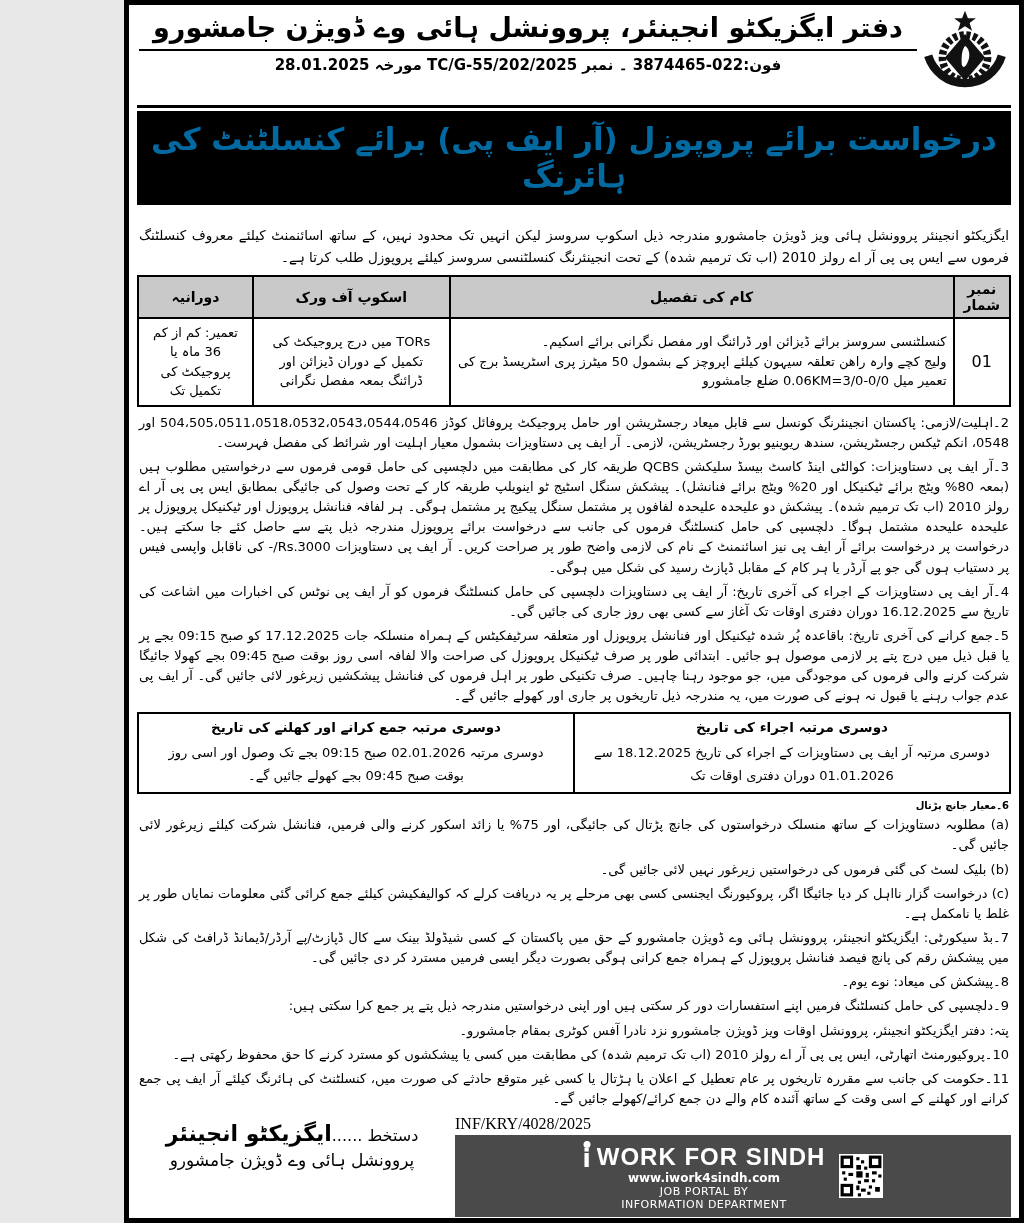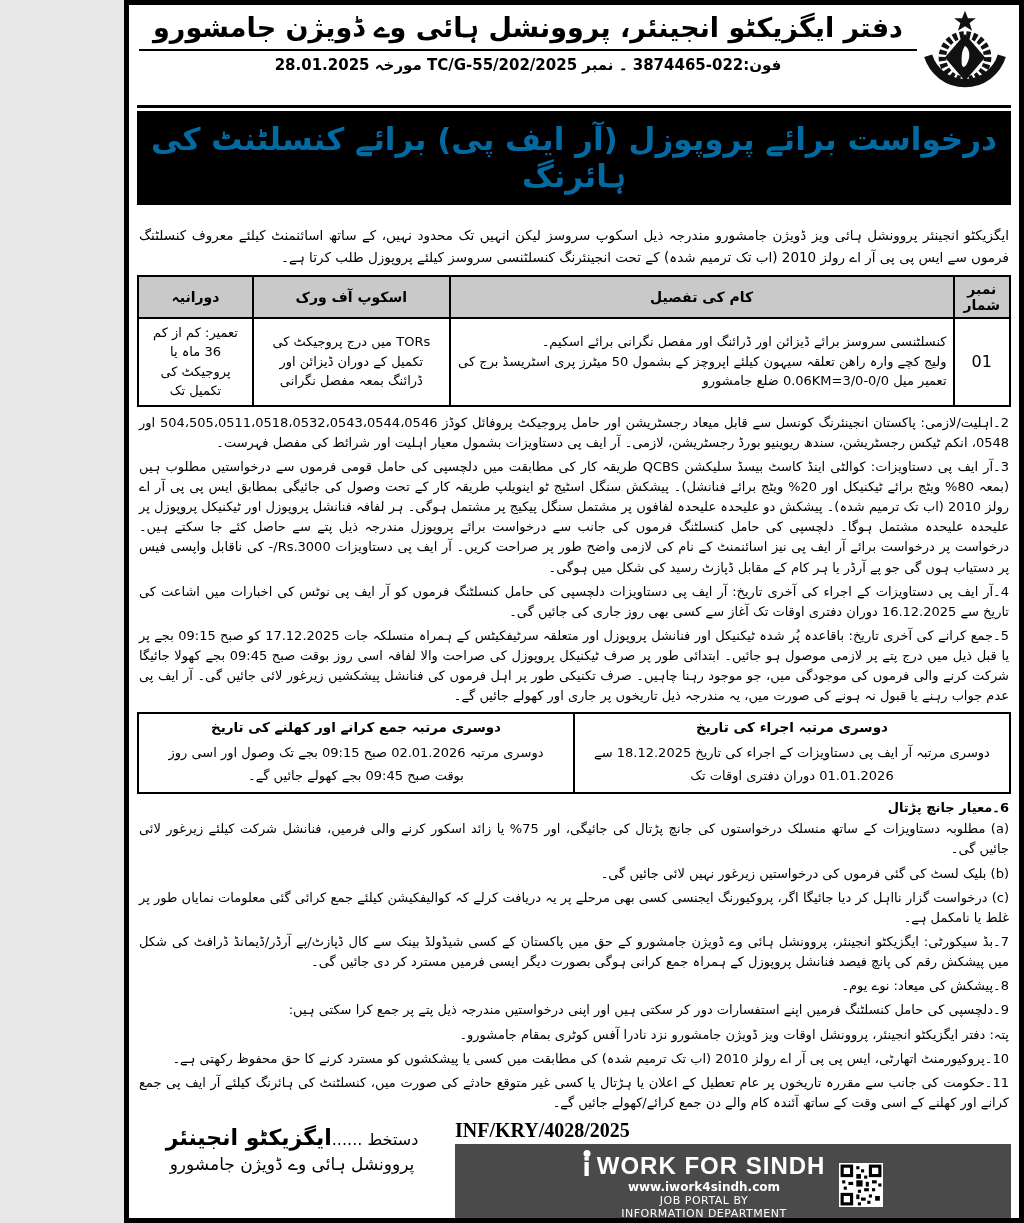--- a/index.html
+++ b/index.html
@@ -23,21 +23,21 @@
   }
   .contact-line { font-size:15px; font-weight:bold; margin-top:5px; }
   
   .title-bar {
     background:#000; color:#0369a1; text-align:center;
     font-size:31px; font-weight:bold; padding:10px 4px; margin-top:3px; line-height:1.2;
   }
   
   .intro { font-size:13.5px; line-height:1.6; text-align:justify; margin:20px 2px 6px 2px; }
   .para  { font-size:13px; line-height:1.55; text-align:justify; margin:4px 2px; }
-  .sub-heading { font-size:13px; font-weight:bold; margin:4px 2px 1px 2px;text-align:right; }
+  .sub-heading { font-size:10px; font-weight:bold; margin:4px 2px 1px 2px;text-align:right; }
   
   table { border-collapse:collapse; width:100%; }
   .work-table { margin:2px 0 6px 0; }
   .work-table th, .work-table td { border:2px solid #000; padding:4px 6px; font-size:13px; }
   .work-table th { background:#c9c9c9; font-weight:bold; font-size:14px; }
   .col-serial   { width:58px;  text-align:center; }
   .col-detail   { width:600px; }
   .col-scope    { width:230px; text-align:center; }
   .col-duration { width:128px; text-align:center; }
   .work-table td.col-detail span { display:block; }
@@ -48,21 +48,21 @@
   .second-table td { border:2px solid #000; padding:5px 8px; font-size:13px; width:50%; vertical-align:top; }
   .second-table .cell-header { display:block; text-align:center; font-weight:bold; margin-bottom:6px; font-size:13.5px; }
   .second-table .cell-line { display:block; text-align:center; line-height:1.8; }
   
   .footer { display:flex; direction:ltr; align-items:flex-start; margin-top:6px; }
   .signature-block { flex:0 0 310px; text-align:center; padding-top:6px; }
   .signature-line1 { font-size:22px; font-weight:bold; }
   .signature-line1 .sig-label { font-size:16px; font-weight:normal; }
   .signature-line2 { font-size:17px; margin-top:4px; }
   .footer-right { flex:1; padding-left:8px; direction:ltr; }
-  .inf-number { font-size:20px; font-weight:bold; font-family:"Liberation Serif","DejaVu Serif",serif; direction:ltr; text-align:left; }
+  .inf-number { font-size:16px; font-weight:normal; font-family:"Liberation Serif","DejaVu Serif",serif; direction:ltr; text-align:left; }
   .sindh-banner {
     background:#4a4a4a; color:#fff; margin-top:2px;
     display:flex; align-items:center; justify-content:center; gap:14px;
     padding:6px 10px; direction:ltr; min-height:64px;
   }
   .banner-text { text-align:center; }
   .brand-row { display:flex; align-items:flex-end; justify-content:center; gap:6px; }
   .brand-i {
     display:inline-block; font-weight:bold; font-size:24px; line-height:0.9;
     position:relative; padding-top:8px;

